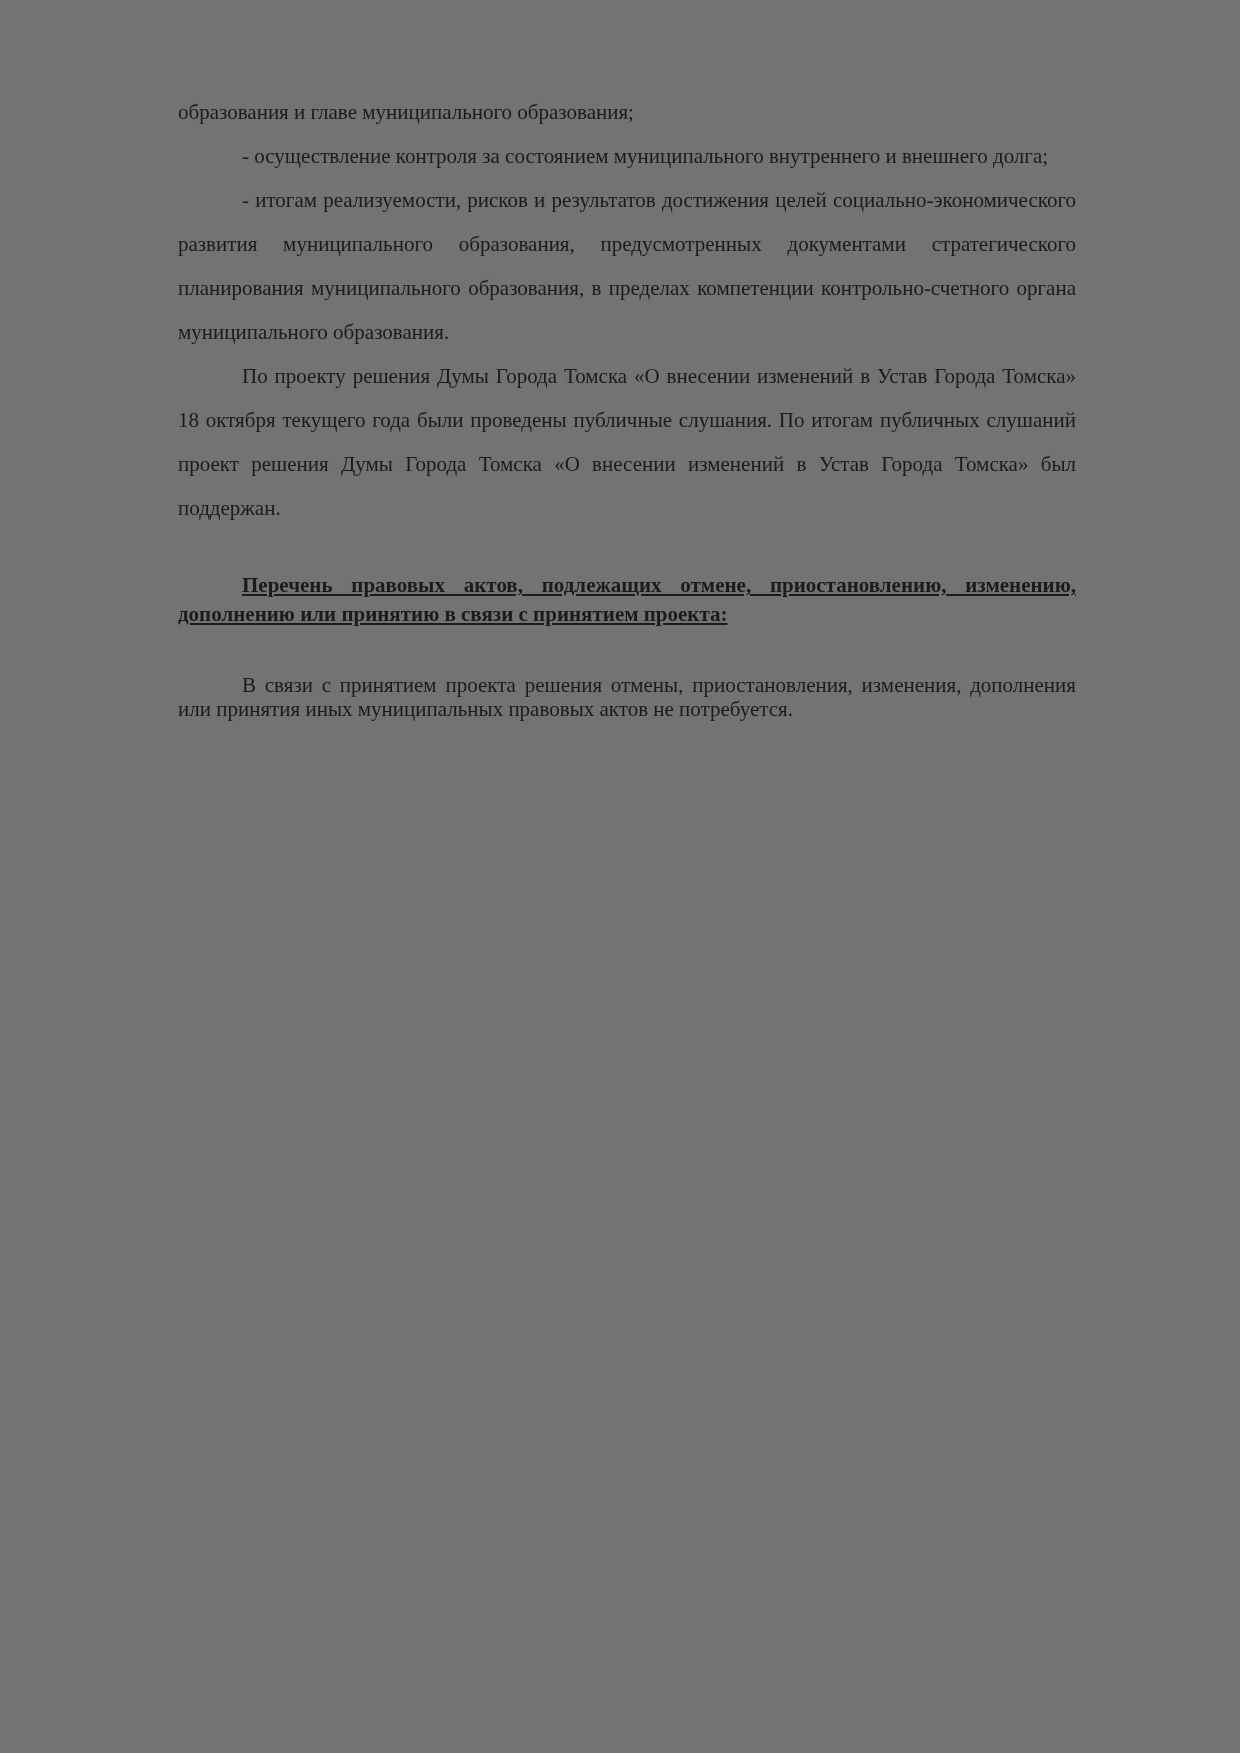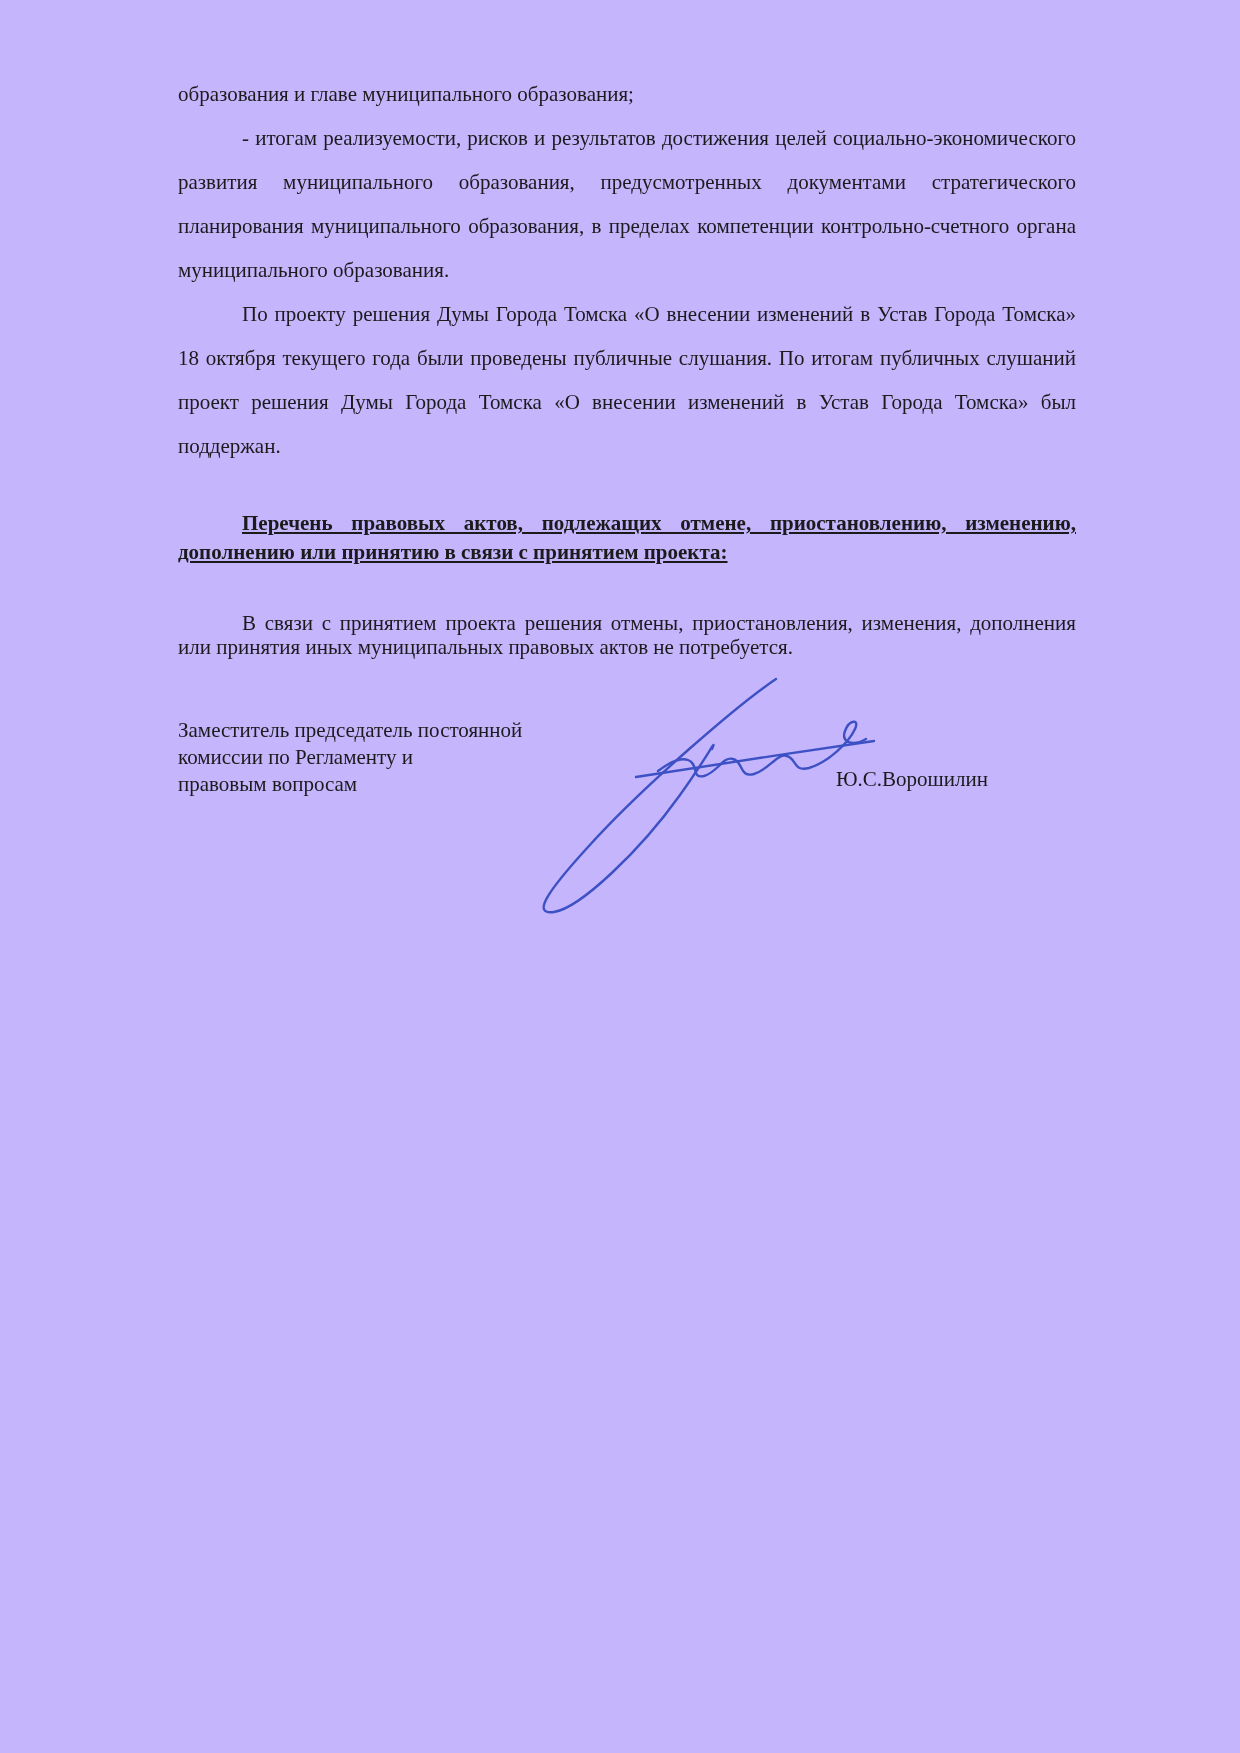--- a/index.html
+++ b/index.html
@@ -4,23 +4,23 @@
 <style>
   html, body {
     margin: 0;
     padding: 0;
     background: #ffffff;
   }
   .page {
     position: relative;
     width: 1240px;
     height: 1753px;
-    background: #c4b5fd;
+    background: #737373;
     box-sizing: border-box;
-    padding: 72px 164px 0 178px;
+    padding: 90px 164px 0 178px;
     font-family: "Liberation Serif", serif;
     font-size: 21px;
     color: #1b1b1b;
     overflow: hidden;
   }
   .para {
     margin: 0;
     text-align: justify;
     text-indent: 64px;
     line-height: 44px;
@@ -63,57 +63,22 @@
     top: -48px;
     pointer-events: none;
   }
 </style>
 </head>
 <body>
 
 <div class="page">
 
   <p class="para no-indent">образования и главе муниципального образования;</p>
+  <p class="para">- осуществление контроля за состоянием муниципального внутреннего и внешнего долга;</p>
   <p class="para">- итогам реализуемости, рисков и результатов достижения целей социально-экономического развития муниципального образования, предусмотренных документами стратегического планирования муниципального образования, в пределах компетенции контрольно-счетного органа муниципального образования.</p>
   <p class="para">По проекту решения Думы Города Томска «О внесении изменений в Устав Города Томска» 18 октября текущего года были проведены публичные слушания. По итогам публичных слушаний проект решения Думы Города Томска «О внесении изменений в Устав Города Томска» был поддержан.</p>
 
   <p class="section-heading">Перечень правовых актов, подлежащих отмене, приостановлению, изменению, дополнению или принятию в связи с принятием проекта:</p>
 
   <p class="closing-para">В связи с принятием проекта решения отмены, приостановления, изменения, дополнения или принятия иных муниципальных правовых актов не потребуется.</p>
 
-  <div class="sig-block">
-
-    <div class="sig-title">
-      <div>Заместитель председатель постоянной</div>
-      <div>комиссии по Регламенту и</div>
-      <div>правовым вопросам</div>
-    </div>
-
-    <svg class="signature-svg" width="380" height="260" viewBox="0 0 380 260" fill="none" xmlns="http://www.w3.org/2000/svg">
-      <g stroke="#3d51c4" stroke-width="2.4" fill="none" stroke-linecap="round" stroke-linejoin="round">
-
-        <path d="M 258 10
-                 C 222 34, 126 116, 70 178
-                 C 28 224, 14 246, 36 243
-                 C 62 239, 122 182, 162 126
-                 C 188 90, 200 66, 194 80"></path>
-
-        <path d="M 140 102
-                 C 152 93, 162 88, 170 91
-                 C 181 95, 173 110, 186 107
-                 C 200 103, 205 87, 215 90
-                 C 226 93, 221 109, 236 105
-                 C 252 100, 259 84, 269 87
-                 C 279 90, 275 103, 291 99
-                 C 311 93, 331 73, 337 60
-                 C 342 49, 331 51, 327 62
-                 C 323 73, 334 78, 348 70"></path>
-
-        <path d="M 118 108
-                 C 180 98, 280 83, 356 72"></path>
-      </g>
-    </svg>
-
-    <div class="sig-name">Ю.С.Ворошилин</div>
-
-  </div>
 
 </div>
 
 </body></html>

